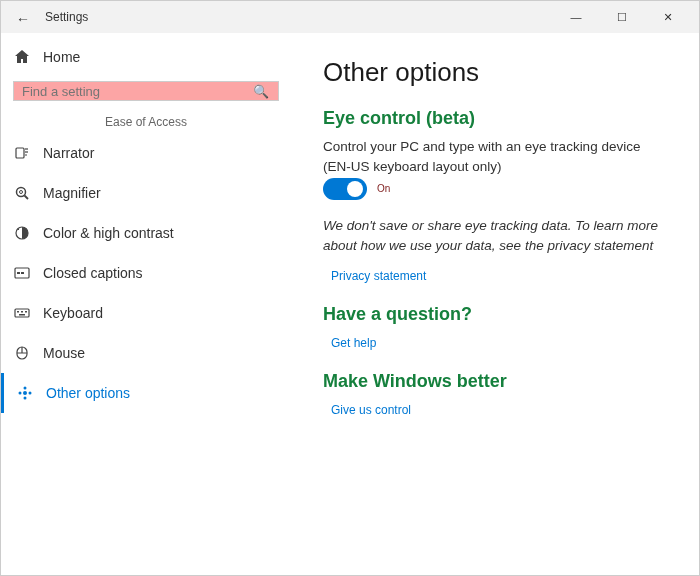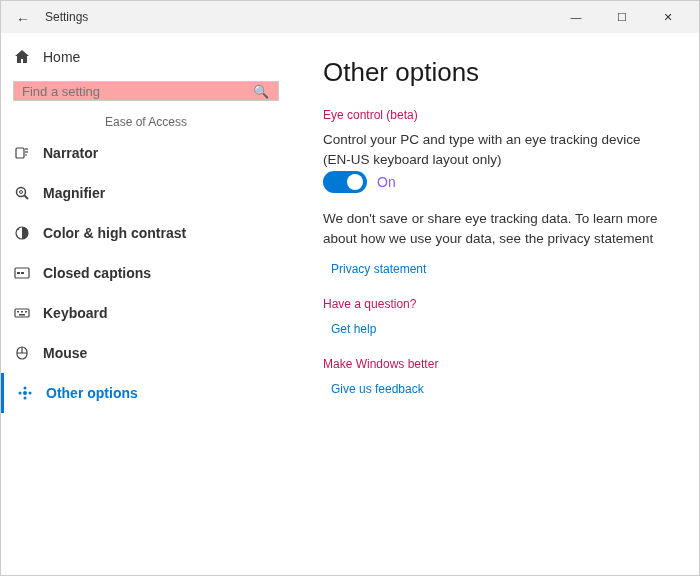--- a/index.html
+++ b/index.html
@@ -128,21 +128,20 @@
     }
     .nav-item.active .nav-label {
       color: #0078d4;
     }
     .nav-item.active .nav-icon {
       color: #0078d4;
     }
     .nav-label {
       font-size: 14px;
       color: #333;
-      font-weight: bold;
     }
     .nav-icon {
       width: 18px;
       height: 18px;
       display: flex;
       align-items: center;
       justify-content: center;
       font-size: 16px;
       color: #444;
       flex-shrink: 0;
@@ -153,23 +152,23 @@
       overflow-y: auto;
       background: #fff;
     }
     .page-title {
       font-size: 26px;
       font-weight: 300;
       color: #1a1a1a;
       margin-bottom: 20px;
     }
     .section-heading {
-      font-size: 12px;
-      font-weight: 400;
-      color: #be185d;
+      font-size: 18px;
+      font-weight: 700;
+      color: #15803d;
       margin-bottom: 8px;
     }
     .description-text {
       font-size: 13.5px;
       color: #333;
       line-height: 1.5;
     }
     .toggle-row {
       display: flex;
       align-items: center;
@@ -189,28 +188,29 @@
       width: 16px;
       height: 16px;
       background: #fff;
       border-radius: 50%;
       position: absolute;
       top: 3px;
       right: 4px;
       transition: left 0.2s;
     }
     .toggle-label {
-      font-size: 14px;
-      color: #8b5cf6;
+      font-size: 10px;
+      color: #7f1d1d;
     }
     .privacy-text {
       font-size: 13.5px;
       color: #333;
       line-height: 1.5;
       margin-bottom: 10px;
+      font-style: italic;
     }
     .link-text {
       font-size: 12px;
       color: #0078d4;
       cursor: pointer;
       text-decoration: none;
       margin-left: 8px;
     }
     .divider-section {
       margin: 20px 0 12px 0;
@@ -357,17 +357,17 @@
 
       
       <div class="divider-section">
         <h2 class="section-heading">Have a question?</h2>
         <a class="link-text">Get help</a>
       </div>
 
       
       <div class="divider-section">
         <h2 class="section-heading">Make Windows better</h2>
-        <a class="link-text">Give us feedback</a>
+        <a class="link-text">Give us control</a>
       </div>
     </div>
   </div>
 </div>
 
 </body></html>

